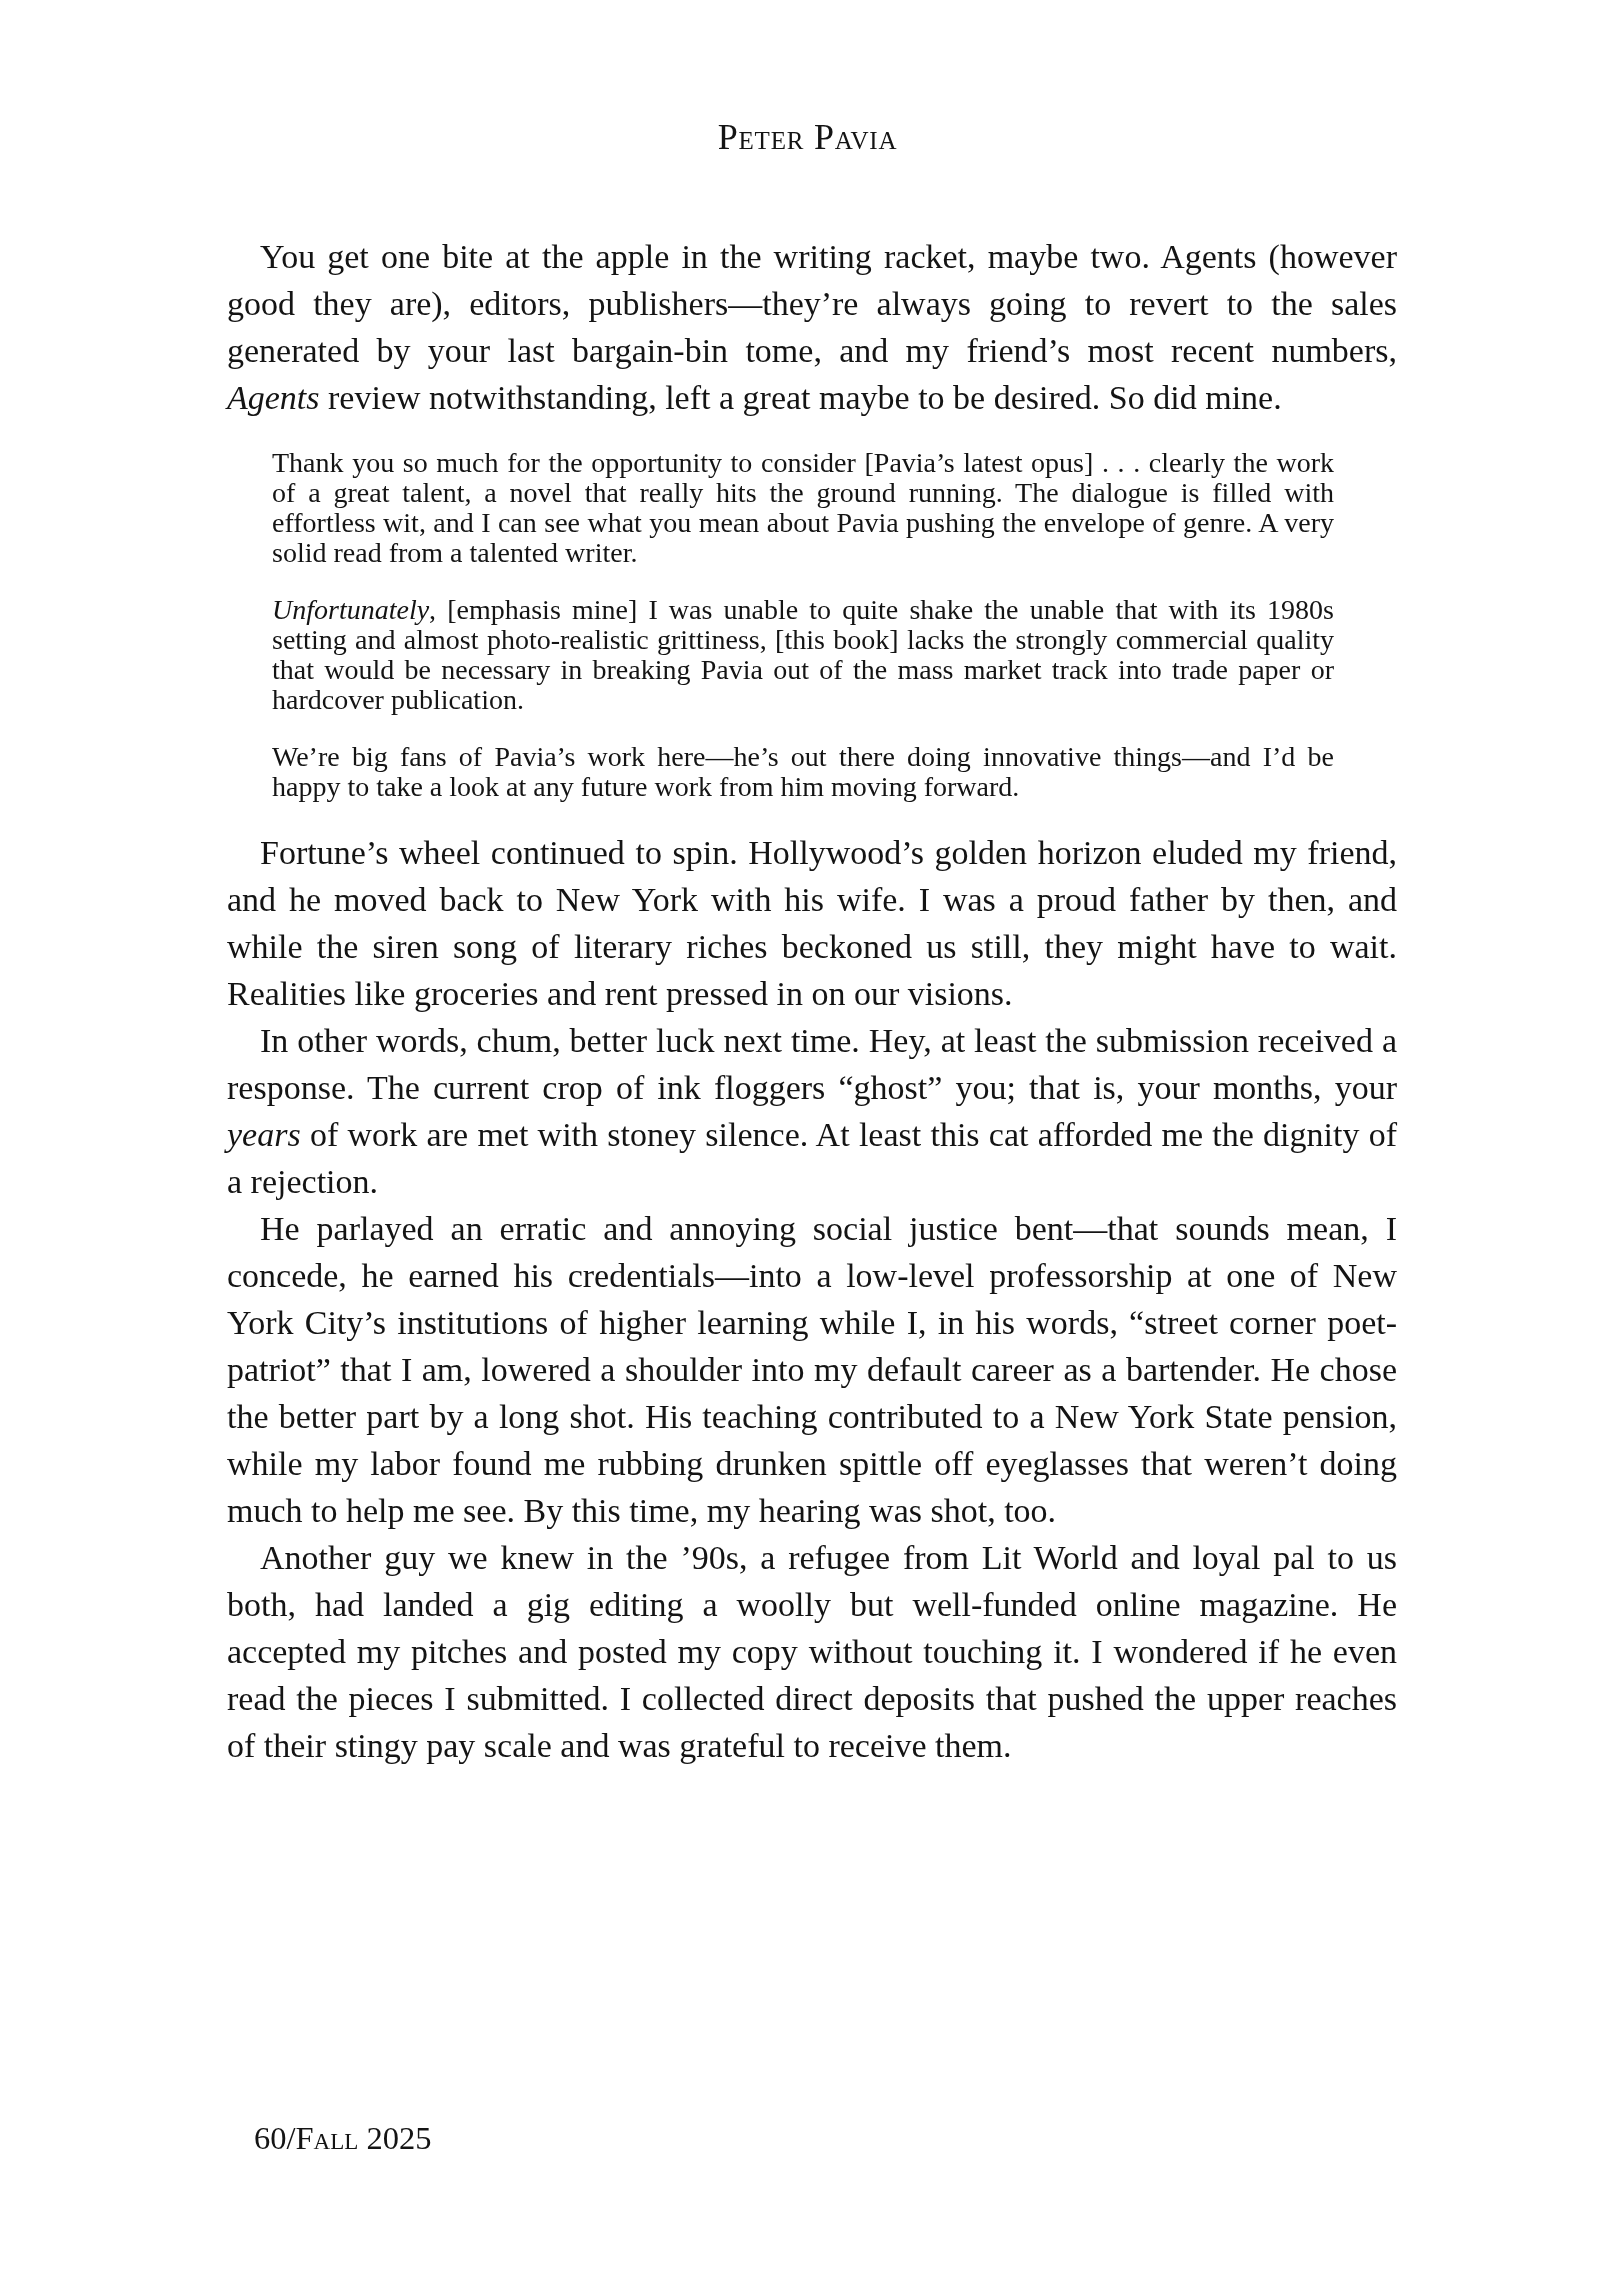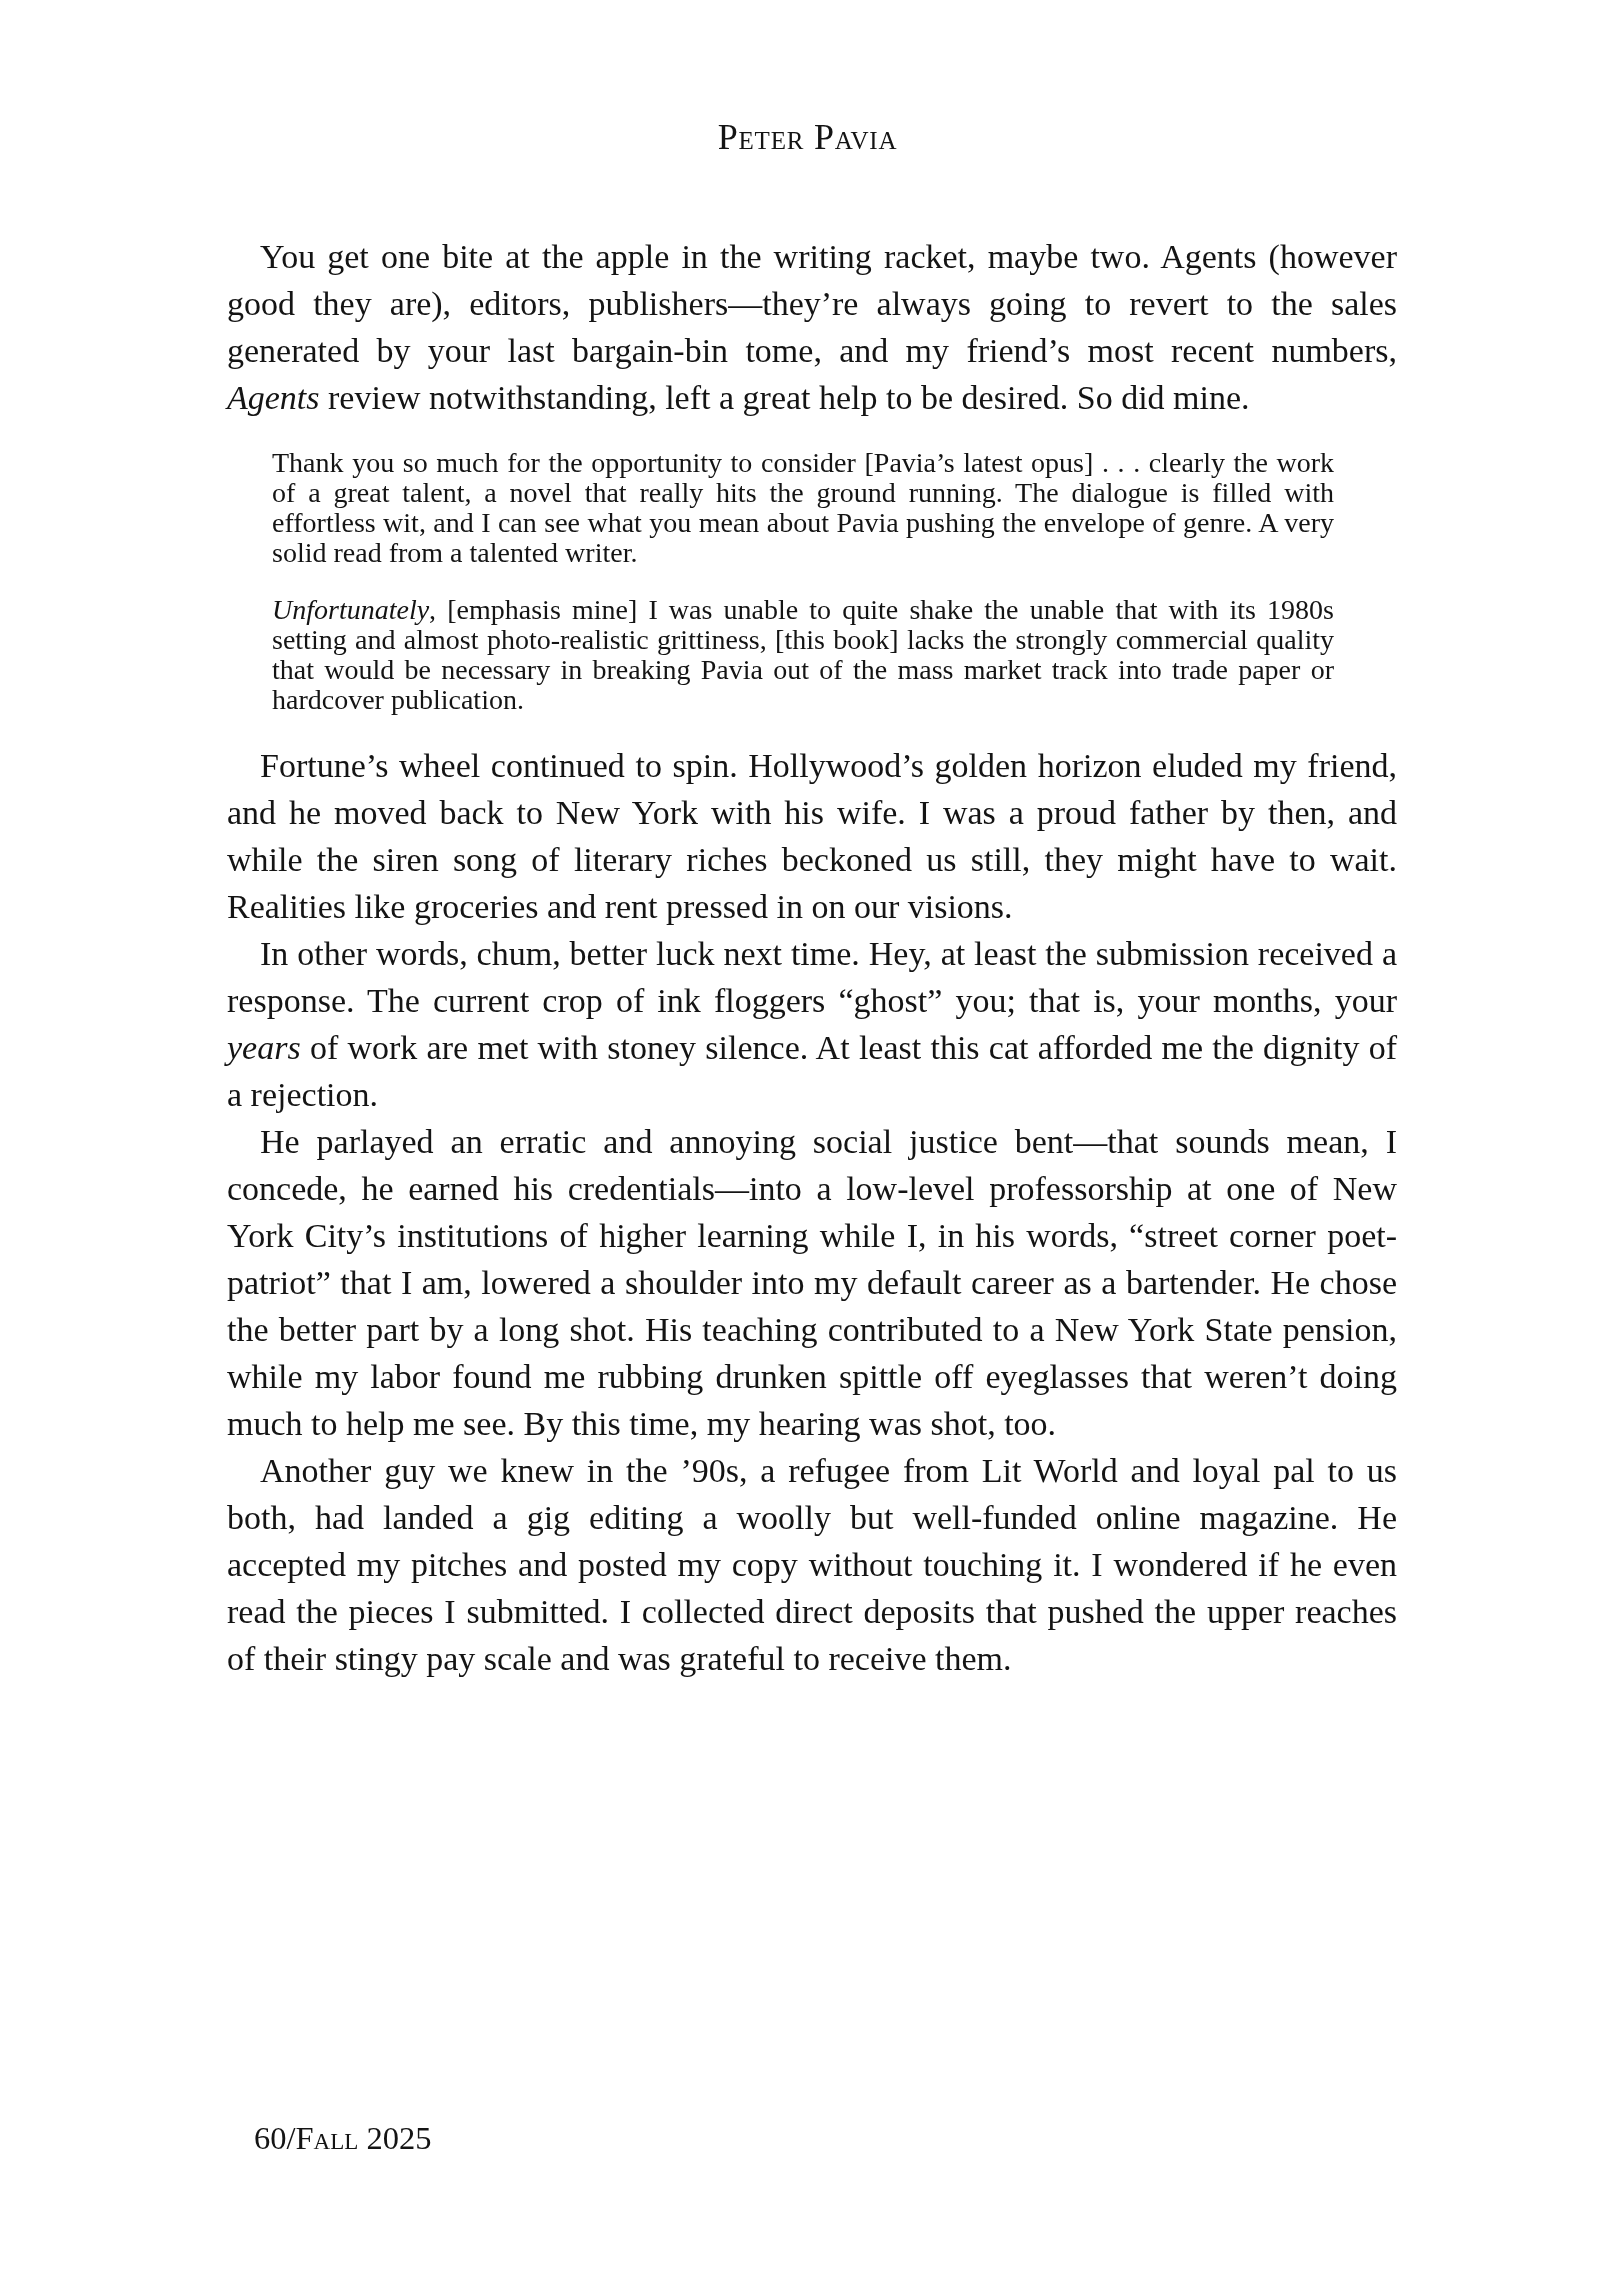--- a/index.html
+++ b/index.html
@@ -61,27 +61,28 @@
 </style>
 </head>
 <body>
 
 <div class="page">
 
   <div class="running-header">Peter Pavia</div>
 
   <div class="content">
 
-    <p class="body-para"><span>You get one bite at the apple in the writing racket, maybe two. Agents (however good they are), editors, publishers—they’re always going to revert to the sales generated by your last bargain-bin tome, and my friend’s most recent numbers, </span><span class="it">Agents</span><span> review notwithstanding, left a great help to be desired. So did mine.</span></p>
+    <p class="body-para"><span>You get one bite at the apple in the writing racket, maybe two. Agents (however good they are), editors, publishers—they’re always going to revert to the sales generated by your last bargain-bin tome, and my friend’s most recent numbers, </span><span class="it">Agents</span><span> review notwithstanding, left a great maybe to be desired. So did mine.</span></p>
 
 
     <blockquote class="quote-para"><span>Thank you so much for the opportunity to consider [Pavia’s latest opus] . . . clearly the work of a great talent, a novel that really hits the ground running. The dialogue is filled with effortless wit, and I can see what you mean about Pavia pushing the envelope of genre. A very solid read from a talented writer.</span></blockquote>
 
     <blockquote class="quote-para"><span class="it">Unfortunately</span><span>, [emphasis mine] I was unable to quite shake the unable that with its 1980s setting and almost photo-realistic grittiness, [this book] lacks the strongly commercial quality that would be necessary in breaking Pavia out of the mass market track into trade paper or hardcover publication.</span></blockquote>
 
+    <blockquote class="quote-para"><span>We’re big fans of Pavia’s work here—he’s out there doing innovative things—and I’d be happy to take a look at any future work from him moving forward.</span></blockquote>
 
     <p class="body-para"><span>Fortune’s wheel continued to spin. Hollywood’s golden horizon eluded my friend, and he moved back to New York with his wife. I was a proud father by then, and while the siren song of literary riches beckoned us still, they might have to wait. Realities like groceries and rent pressed in on our visions.</span></p>
 
     <p class="body-para"><span>In other words, chum, better luck next time. Hey, at least the submission received a response. The current crop of ink floggers “ghost” you; that is, your months, your </span><span class="it">years</span><span> of work are met with stoney silence. At least this cat afforded me the dignity of a rejection.</span></p>
 
     <p class="body-para"><span>He parlayed an erratic and annoying social justice bent—that sounds mean, I concede, he earned his credentials—into a low-level professorship at one of New York City’s institutions of higher learning while I, in his words, “street corner poet-patriot” that I am, lowered a shoulder into my default career as a bartender. He chose the better part by a long shot. His teaching contributed to a New York State pension, while my labor found me rubbing drunken spittle off eyeglasses that weren’t doing much to help me see. By this time, my hearing was shot, too.</span></p>
 
     <p class="body-para"><span>Another guy we knew in the ’90s, a refugee from Lit World and loyal pal to us both, had landed a gig editing a woolly but well-funded online magazine. He accepted my pitches and posted my copy without touching it. I wondered if he even read the pieces I submitted. I collected direct deposits that pushed the upper reaches of their stingy pay scale and was grateful to receive them.</span></p>
 
   </div>

